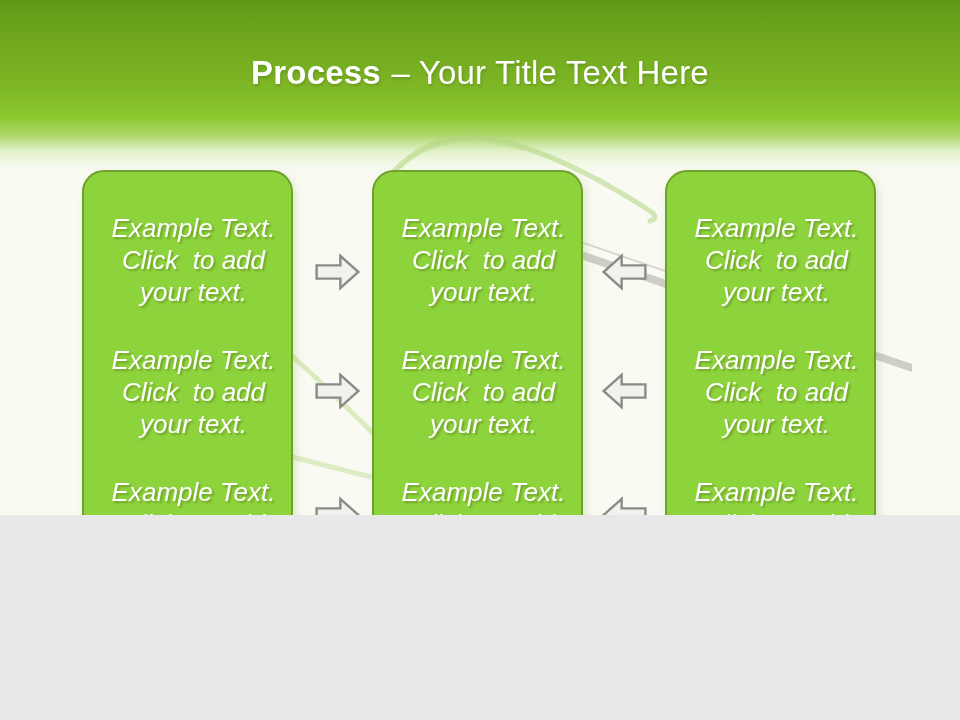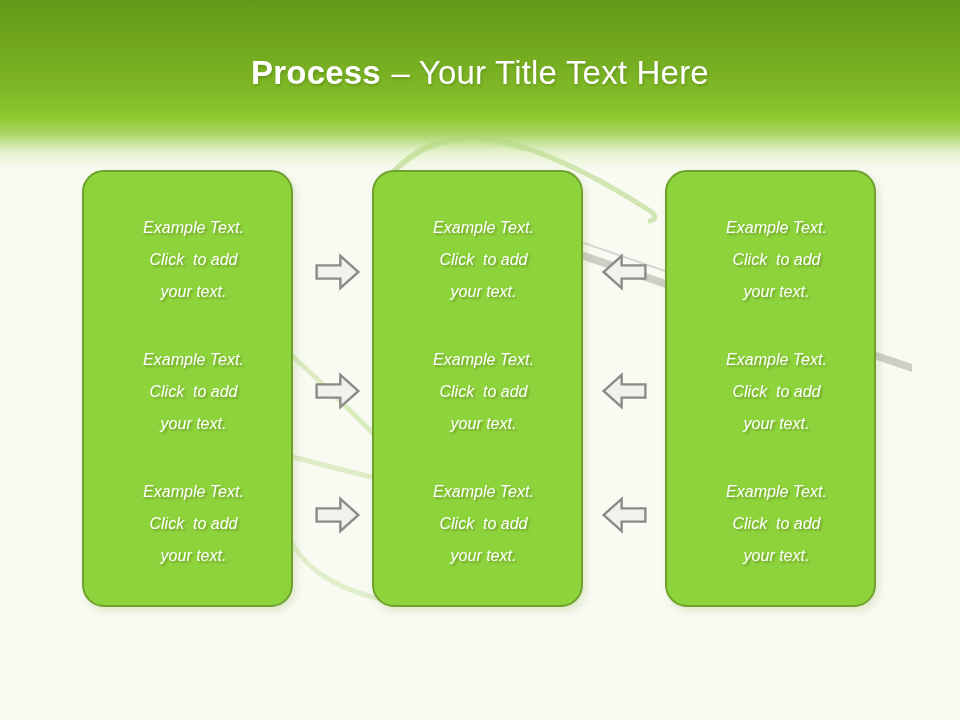--- a/index.html
+++ b/index.html
@@ -1,18 +1,18 @@
 <!DOCTYPE html>
 <html><head>
 <meta charset="utf-8">
 <style>
   html,body { margin:0; padding:0; background:#e8e8e8; }
   .slide {
     position: relative;
-    width: 960px; height: 720px;
+    width: 960px; height: 515px;
     margin: 0 auto;
     background: #f9fbf3;
     overflow: hidden;
     font-family: "Liberation Sans", "DejaVu Sans", sans-serif;
   }
 
   
   .header-band {
     position: absolute; top: 0; left: 0; width: 960px; height: 172px;
     background: linear-gradient(180deg,
@@ -57,21 +57,21 @@
     z-index: 2;
   }
   .process-box.pos-left   { left: 82px; }
   .process-box.pos-middle { left: 372px; }
   .process-box.pos-right  { left: 665px; }
 
   .process-box p {
     margin: 0 0 36px 12px;
     text-align: center;
     color: #ffffff;
-    font-size: 16px;
+    font-size: 26px;
     font-style: italic;
     line-height: 32px;
     white-space: pre-wrap;
     text-shadow: 2px 2px 2px rgba(96,128,32,0.55);
     cursor: pointer;
   }
 
   
   .block-arrow {
     position: absolute;

